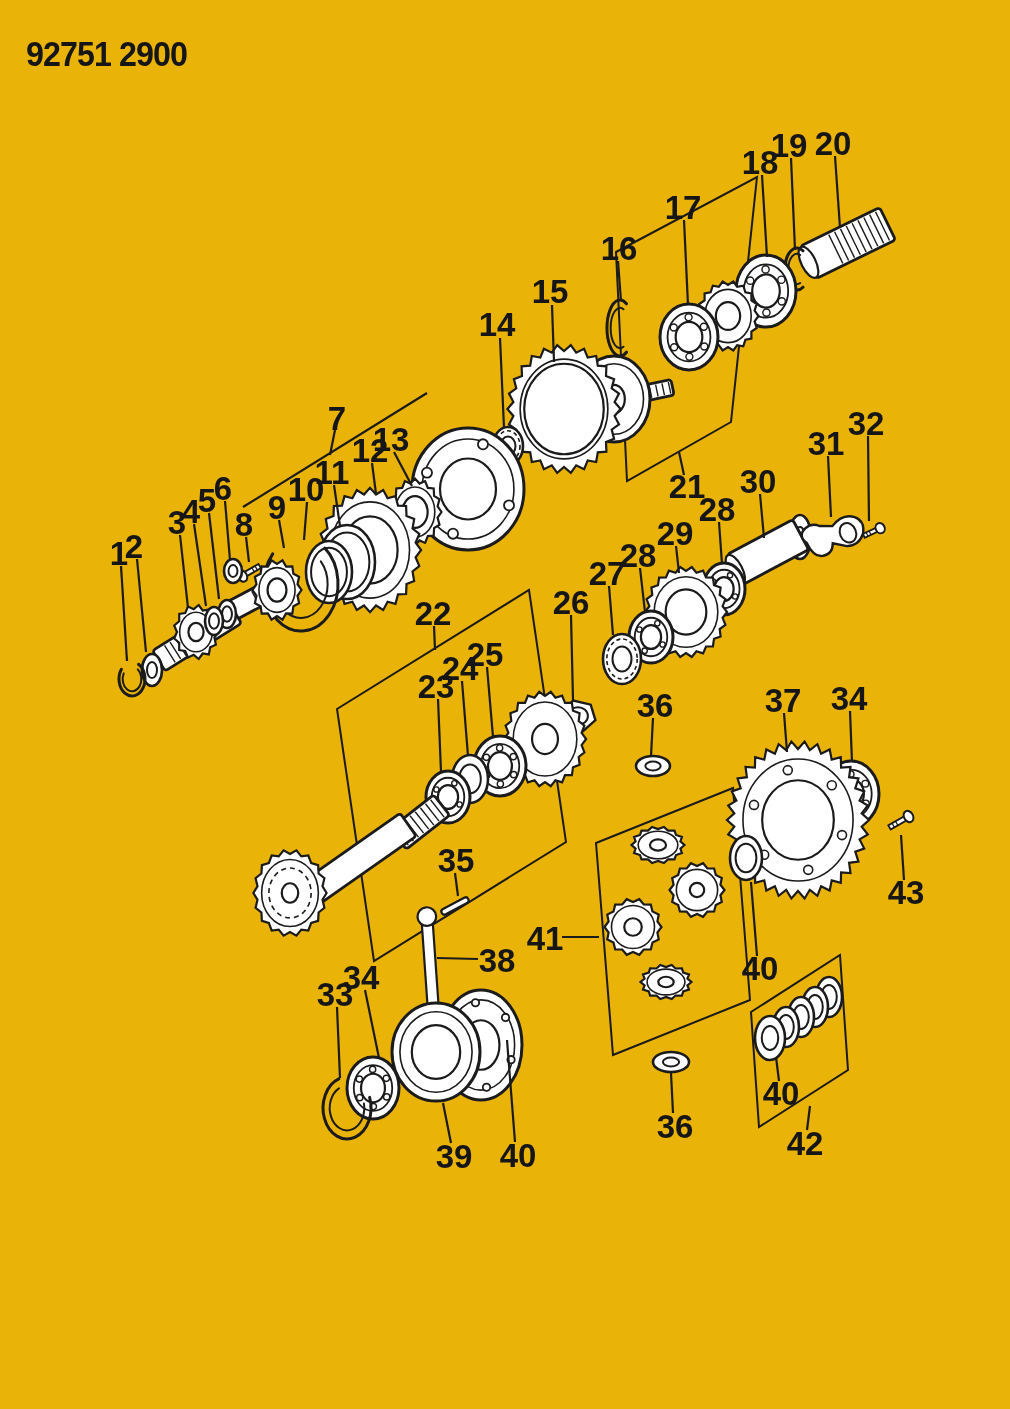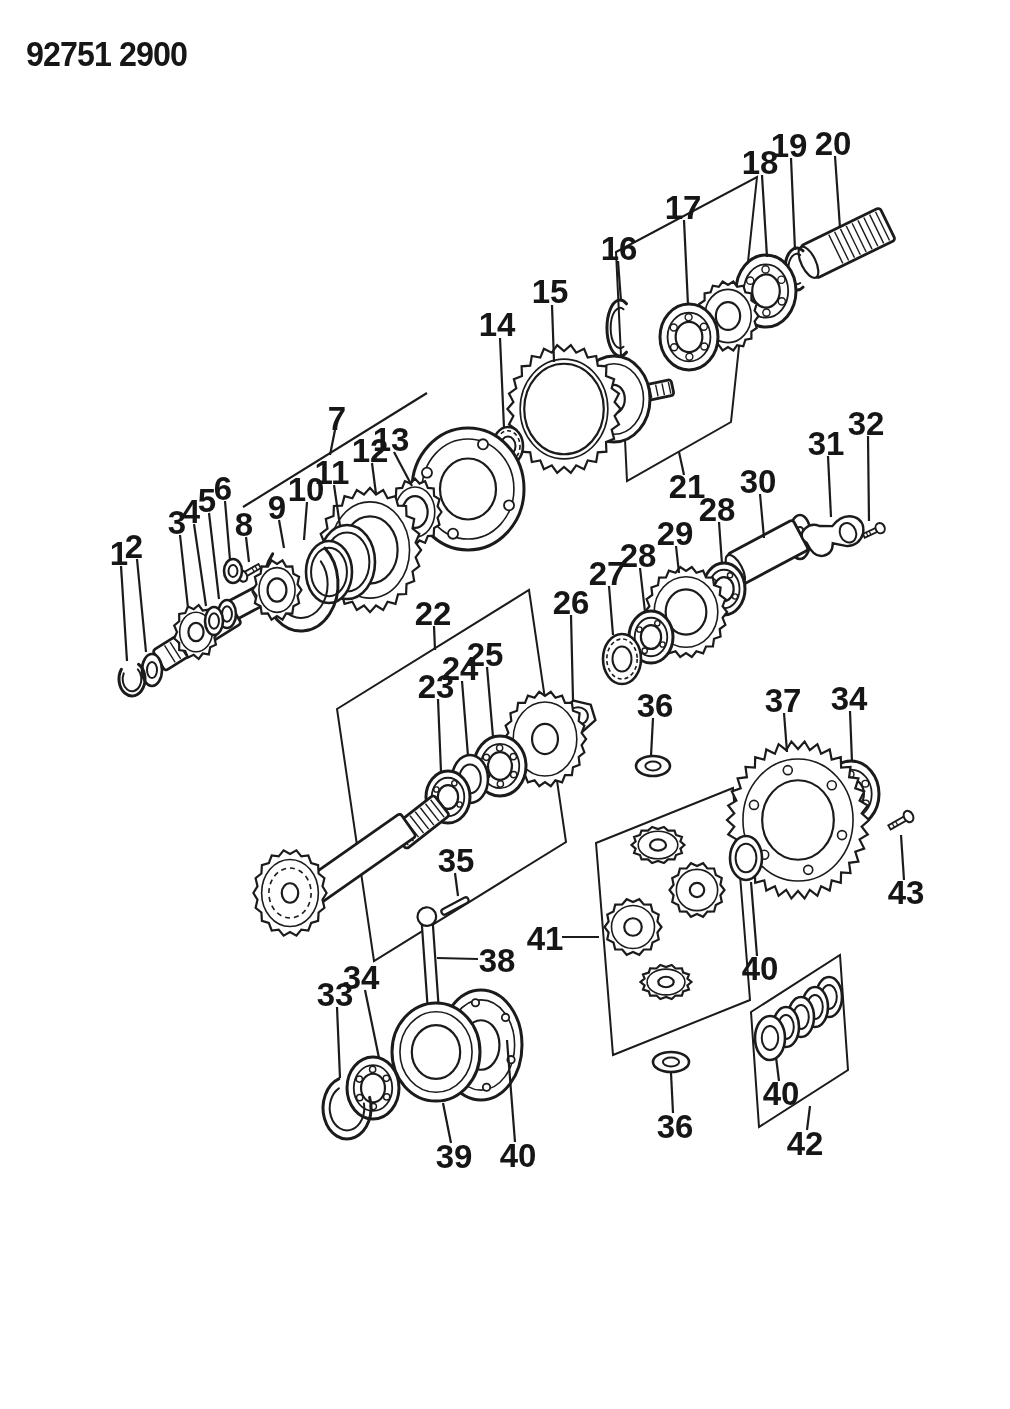--- a/index.html
+++ b/index.html
@@ -1,16 +1,16 @@
 <!DOCTYPE html>
 <html><head>
 <meta charset="utf-8">
 <style>
   html,body{margin:0;padding:0;background:#e8e8e8;}
-  #stage{position:relative;width:1010px;height:1409px;background:#ffffff;overflow:hidden;
+  #stage{position:relative;width:1010px;height:1409px;background:#eab308;overflow:hidden;
          font-family:"Liberation Sans",sans-serif;}
   #partnum{position:absolute;left:26px;top:34px;font-size:35px;font-weight:700;
            letter-spacing:-1px;color:#161616;transform:scaleX(.92);transform-origin:left top;}
   svg{position:absolute;left:0;top:0;}
   svg text{font-family:"Liberation Sans",sans-serif;font-weight:700;font-size:33px;fill:#161616;}
 </style>
 </head>
 <body>
 
 <div id="stage">

